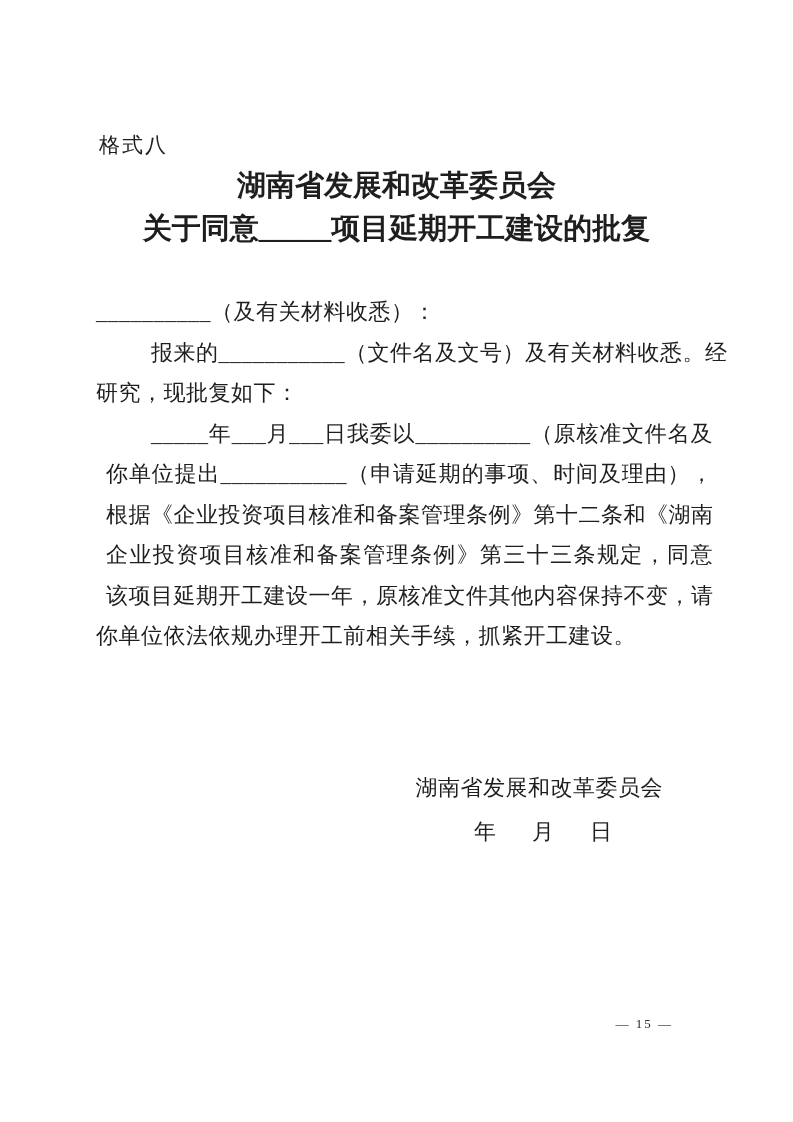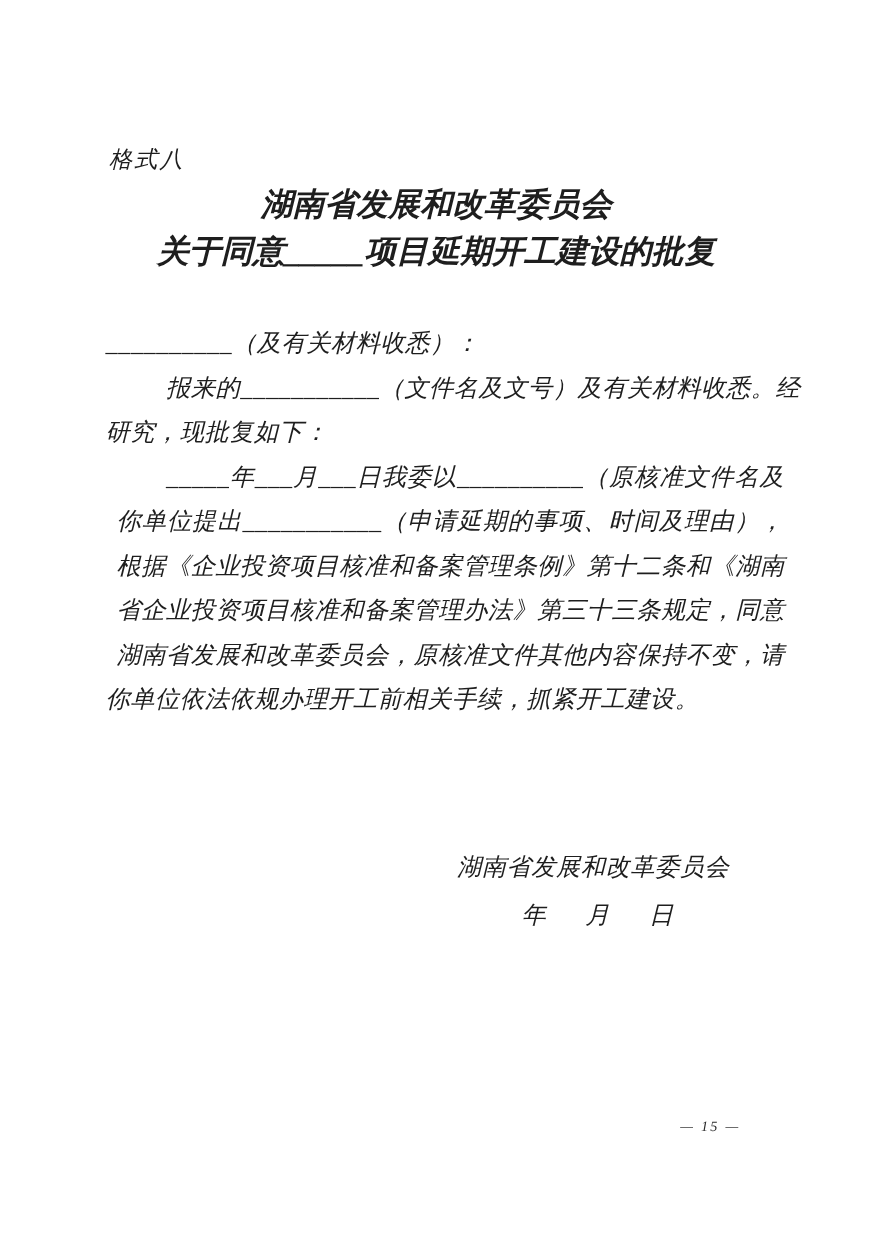--- a/index.html
+++ b/index.html
@@ -9,21 +9,20 @@
   }
   .page {
     position: relative;
     width: 793px;
     height: 1122px;
     background: #ffffff;
     font-family: "Liberation Serif", "DejaVu Serif", serif;
     color: #1e1e1e;
     overflow: hidden;
     margin: 0 auto;
-    font-style: italic;
   }
   .format-label {
     position: absolute;
     left: 99px;
     top: 131px;
     font-size: 21px;
     font-family: "Liberation Sans", "DejaVu Sans", sans-serif;
     letter-spacing: 2px;
   }
   .doc-title {
@@ -93,22 +92,22 @@
 
   <div class="doc-title subject-line">关于同意_____项目延期开工建设的批复</div>
 
   <div class="body-text">
     <div class="line">__________（及有关材料收悉）：</div>
     <div class="line indent fill">报来的___________（文件名及文号）及有关材料收悉。经</div>
     <div class="line">研究，现批复如下：</div>
     <div class="line indent fill">_____年___月___日我委以__________（原核准文件名及</div>
     <div class="line fill">你单位提出___________（申请延期的事项、时间及理由），</div>
     <div class="line fill">根据《企业投资项目核准和备案管理条例》第十二条和《湖南</div>
-    <div class="line fill">省企业投资项目核准和备案管理办法》第三十三条规定，同意</div>
-    <div class="line fill">湖南省发展和改革委员会，原核准文件其他内容保持不变，请</div>
+    <div class="line fill">企业投资项目核准和备案管理条例》第三十三条规定，同意</div>
+    <div class="line fill">该项目延期开工建设一年，原核准文件其他内容保持不变，请</div>
     <div class="line">你单位依法依规办理开工前相关手续，抓紧开工建设。</div>
   </div>
 
   <div class="sig-org">湖南省发展和改革委员会</div>
 
   <div class="sig-date">年　月　日</div>
 
   <div class="page-number">— 15 —</div>
 
 </div>

